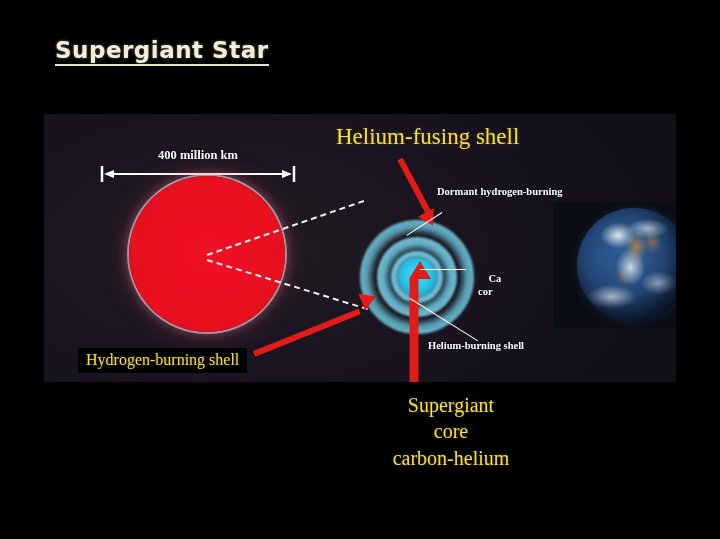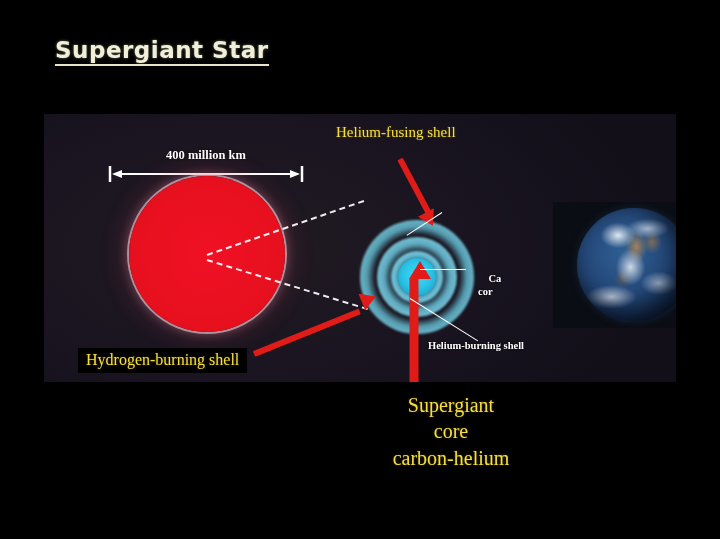--- a/index.html
+++ b/index.html
@@ -39,21 +39,21 @@
     width: 632px;
     height: 268px;
     background:
       radial-gradient(ellipse 70% 90% at 30% 50%, #221b22 0%, #191420 55%, #120f19 100%);
     overflow: hidden;
   }
 
   
   #scale-bar {
     position: absolute;
-    left: 64px;
+    left: 56px;
     top: 36px;
     width: 196px;
     height: 24px;
   }
   #scale-label {
     position: absolute;
     left: 0;
     top: -2px;
     width: 196px;
     text-align: center;
@@ -212,21 +212,21 @@
   
   .yellow-callout {
     position: absolute;
     color: #f5e03c;
     font-family: "Liberation Serif", serif;
     text-shadow: 0 0 3px rgba(120,90,0,0.55);
   }
   #callout-helium-fusing {
     left: 336px;
     top: 124px;
-    font-size: 15px;
+    font-size: 23px;
     z-index: 6;
   }
   #callout-hydrogen-burning {
     left: 78px;
     top: 348px;
     font-size: 16px;
     background: #000000;
     padding: 3px 8px 4px 8px;
     z-index: 6;
   }
@@ -276,20 +276,23 @@
   <div class="red-arrow-shaft" style="left:210px; top:237px; width:114px; height:6px; transform:rotate(-22deg);"></div>
   <div class="red-arrow-head" style="left:313px; top:176px; transform:rotate(68deg);"></div>
 
   <div class="red-arrow-shaft" style="left:370px; top:265px; width:105px; height:9px; transform:rotate(-90deg);"></div>
   <div class="red-arrow-head" style="left:365px; top:147px; border-left-width:11px; border-right-width:11px; border-bottom-width:18px; transform:rotate(0deg);"></div>
 
   <div class="leader-line" style="left:398px; top:98px; width:42px; transform:rotate(147deg);"></div>
   <div class="leader-line" style="left:376px; top:155px; width:46px; transform:rotate(0deg);"></div>
   <div class="leader-line" style="left:366px; top:184px; width:80px; transform:rotate(32deg);"></div>
 
+  <div class="panel-label" id="label-dormant">
+    <span>Dormant hydrogen-burning</span>
+  </div>
   <div class="panel-label" id="label-carbon" style="white-space:pre; line-height:1.22;">
     <span>Ca
 cor</span>
   </div>
   <div class="panel-label" id="label-he-burn">
     <span>Helium-burning shell</span>
   </div>
 
   <div id="earth-panel">
     <div id="earth-globe"></div>

